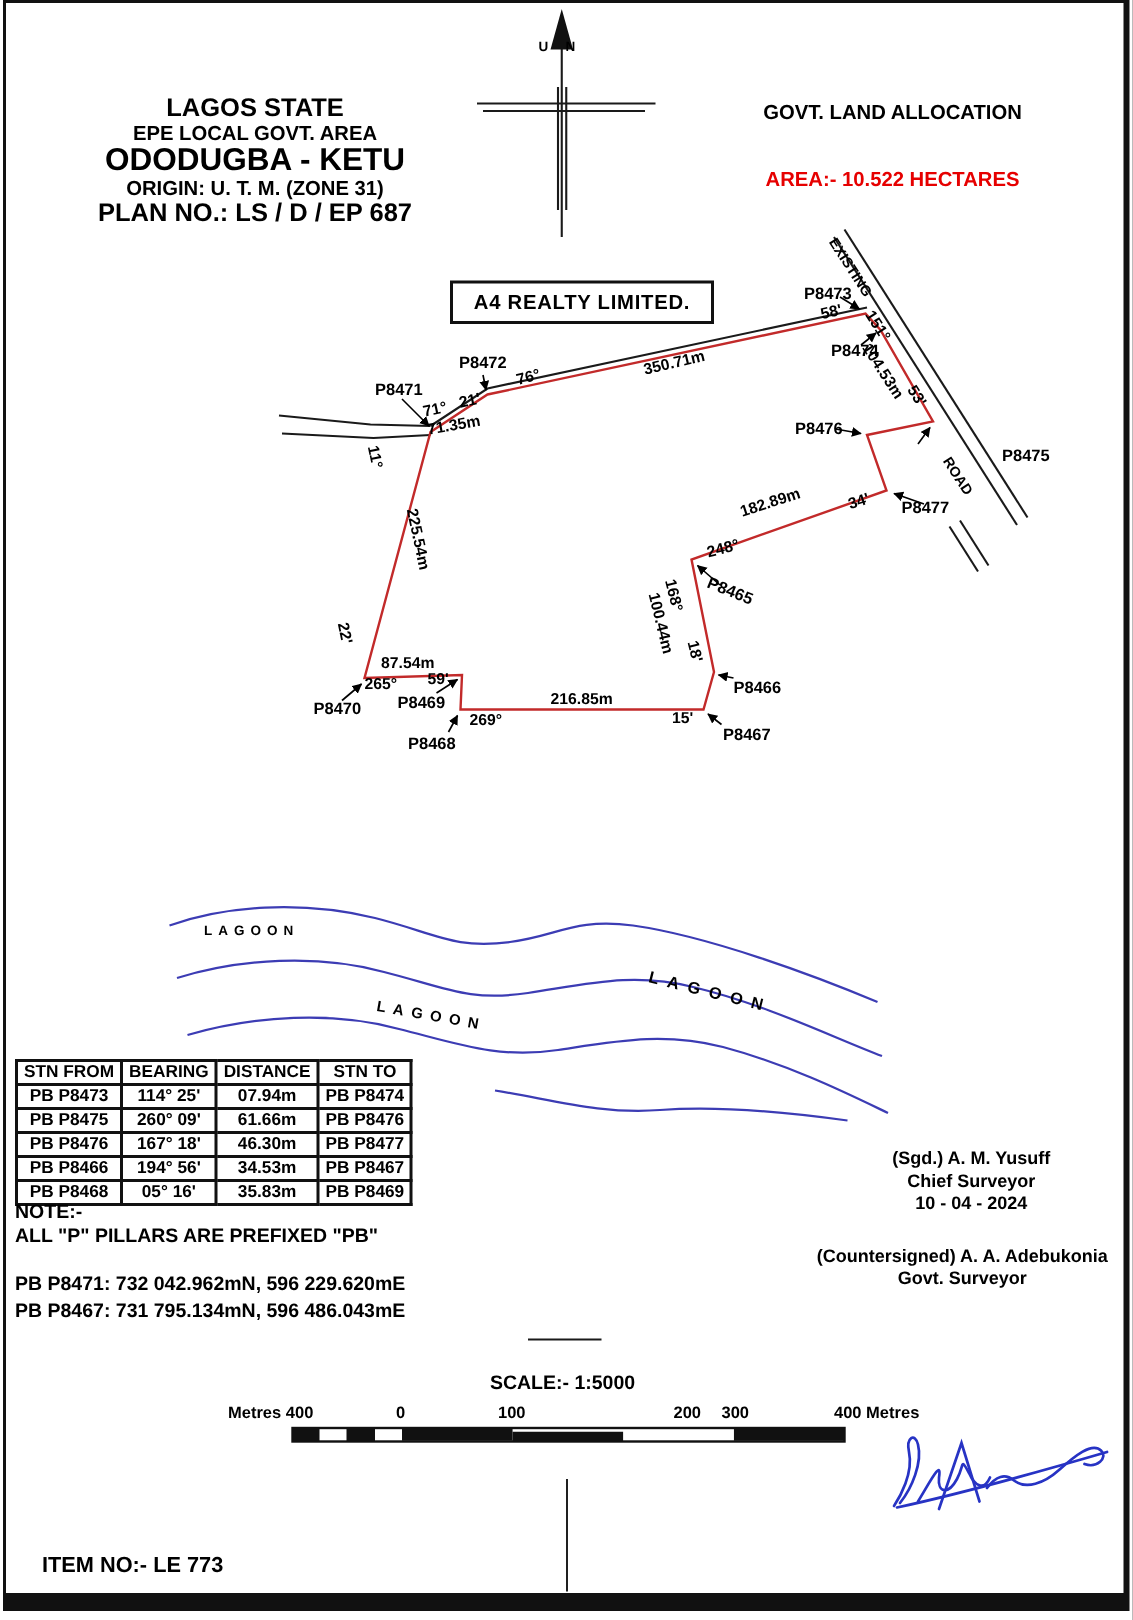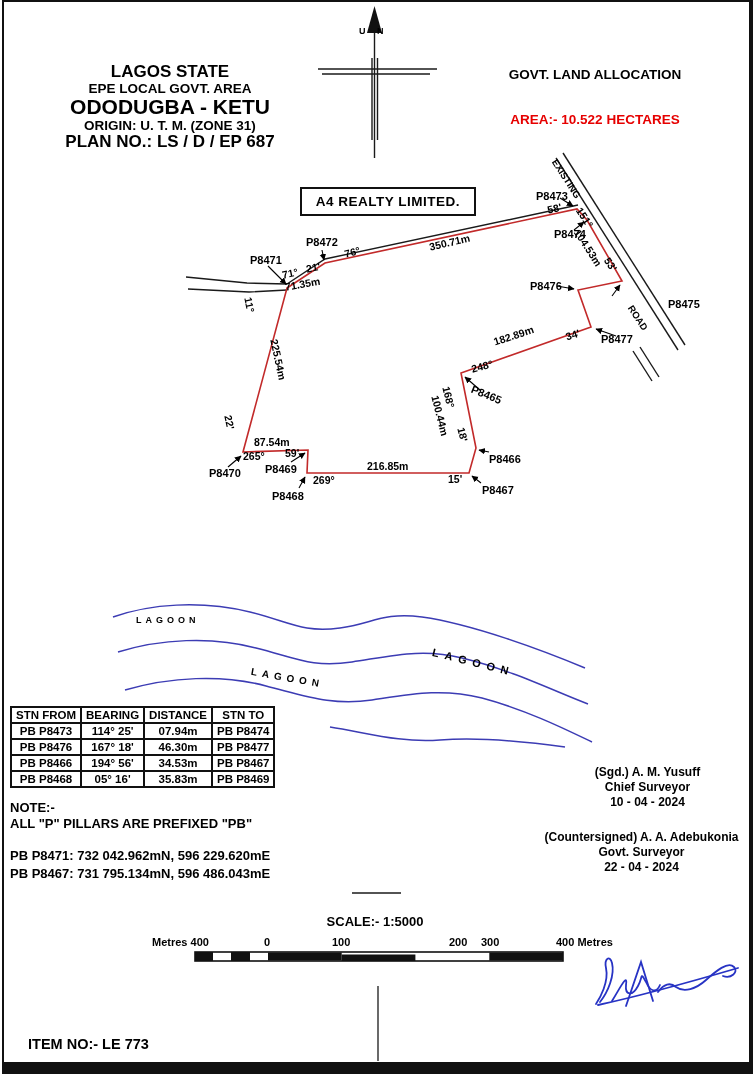--- a/index.html
+++ b/index.html
@@ -180,20 +180,26 @@
         </tr>
       </thead>
     <tbody>
         <tr>
           <td>PB P8473</td>
           <td>114° 25'</td>
           <td>07.94m</td>
           <td>PB P8474</td>
         </tr>
         <tr>
+          <td>PB P8475</td>
+          <td>260° 09'</td>
+          <td>61.66m</td>
+          <td>PB P8476</td>
+        </tr>
+        <tr>
           <td>PB P8476</td>
           <td>167° 18'</td>
           <td>46.30m</td>
           <td>PB P8477</td>
         </tr>
         <tr>
           <td>PB P8466</td>
           <td>194° 56'</td>
           <td>34.53m</td>
           <td>PB P8467</td>
@@ -213,21 +219,20 @@
   <div class="noteline" style="left:10px;top:866px;font-size:13px;">PB P8467: 731 795.134mN, 596 486.043mE</div>
 
   <div class="sigblock" style="left:540px;top:765px;width:215px;">
     <div>(Sgd.) A. M. Yusuff</div>
     <div>Chief Surveyor</div>
     <div>10 - 04 - 2024</div>
   </div>
   <div class="sigblock" style="left:528px;top:830px;width:227px;">
     <div>(Countersigned) A. A. Adebukonia</div>
     <div>Govt. Surveyor</div>
-    <div>22 - 04 - 2024</div>
   </div>
 
   <div class="hdr" style="left:280px;top:914px;width:190px;font-size:13px;">SCALE:- 1:5000</div>
 
 
   <div class="noteline" style="left:28px;top:1036px;font-size:14.5px;">ITEM NO:- LE 773</div>
 
 </div>
 
 </body></html>

